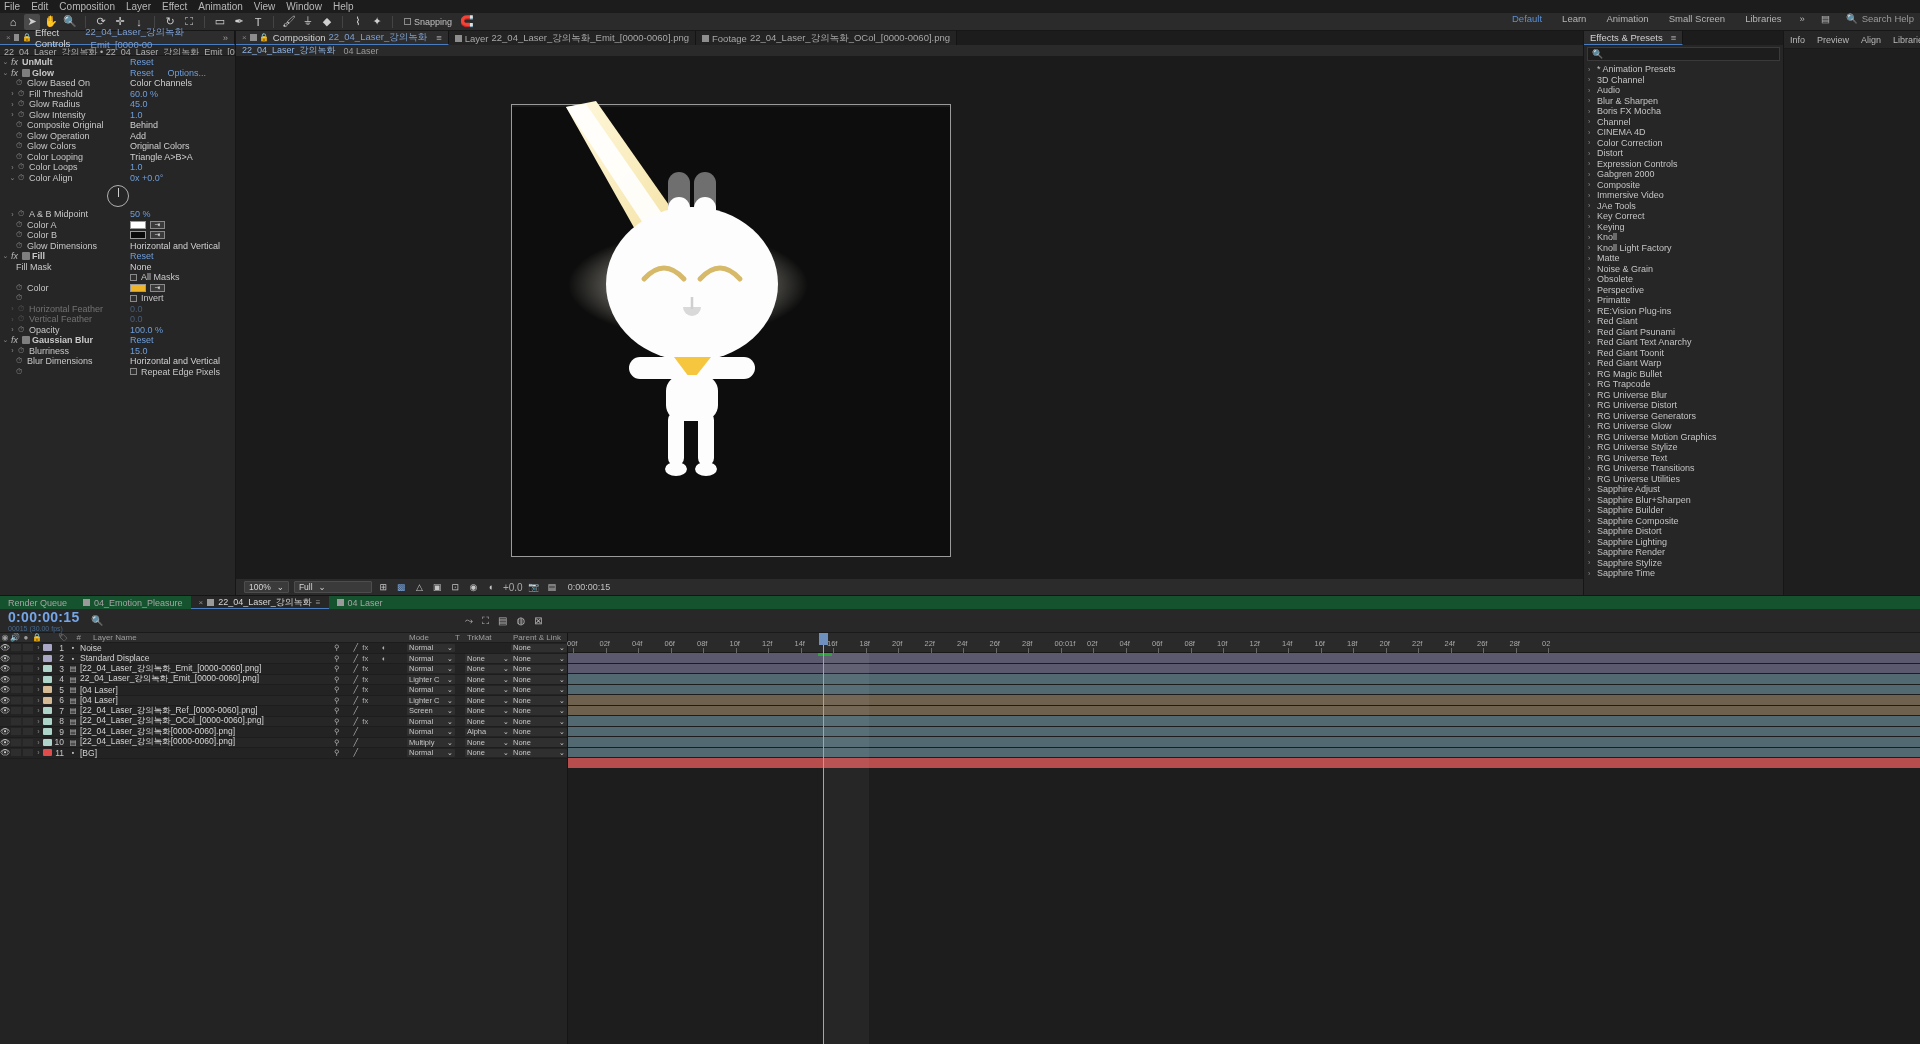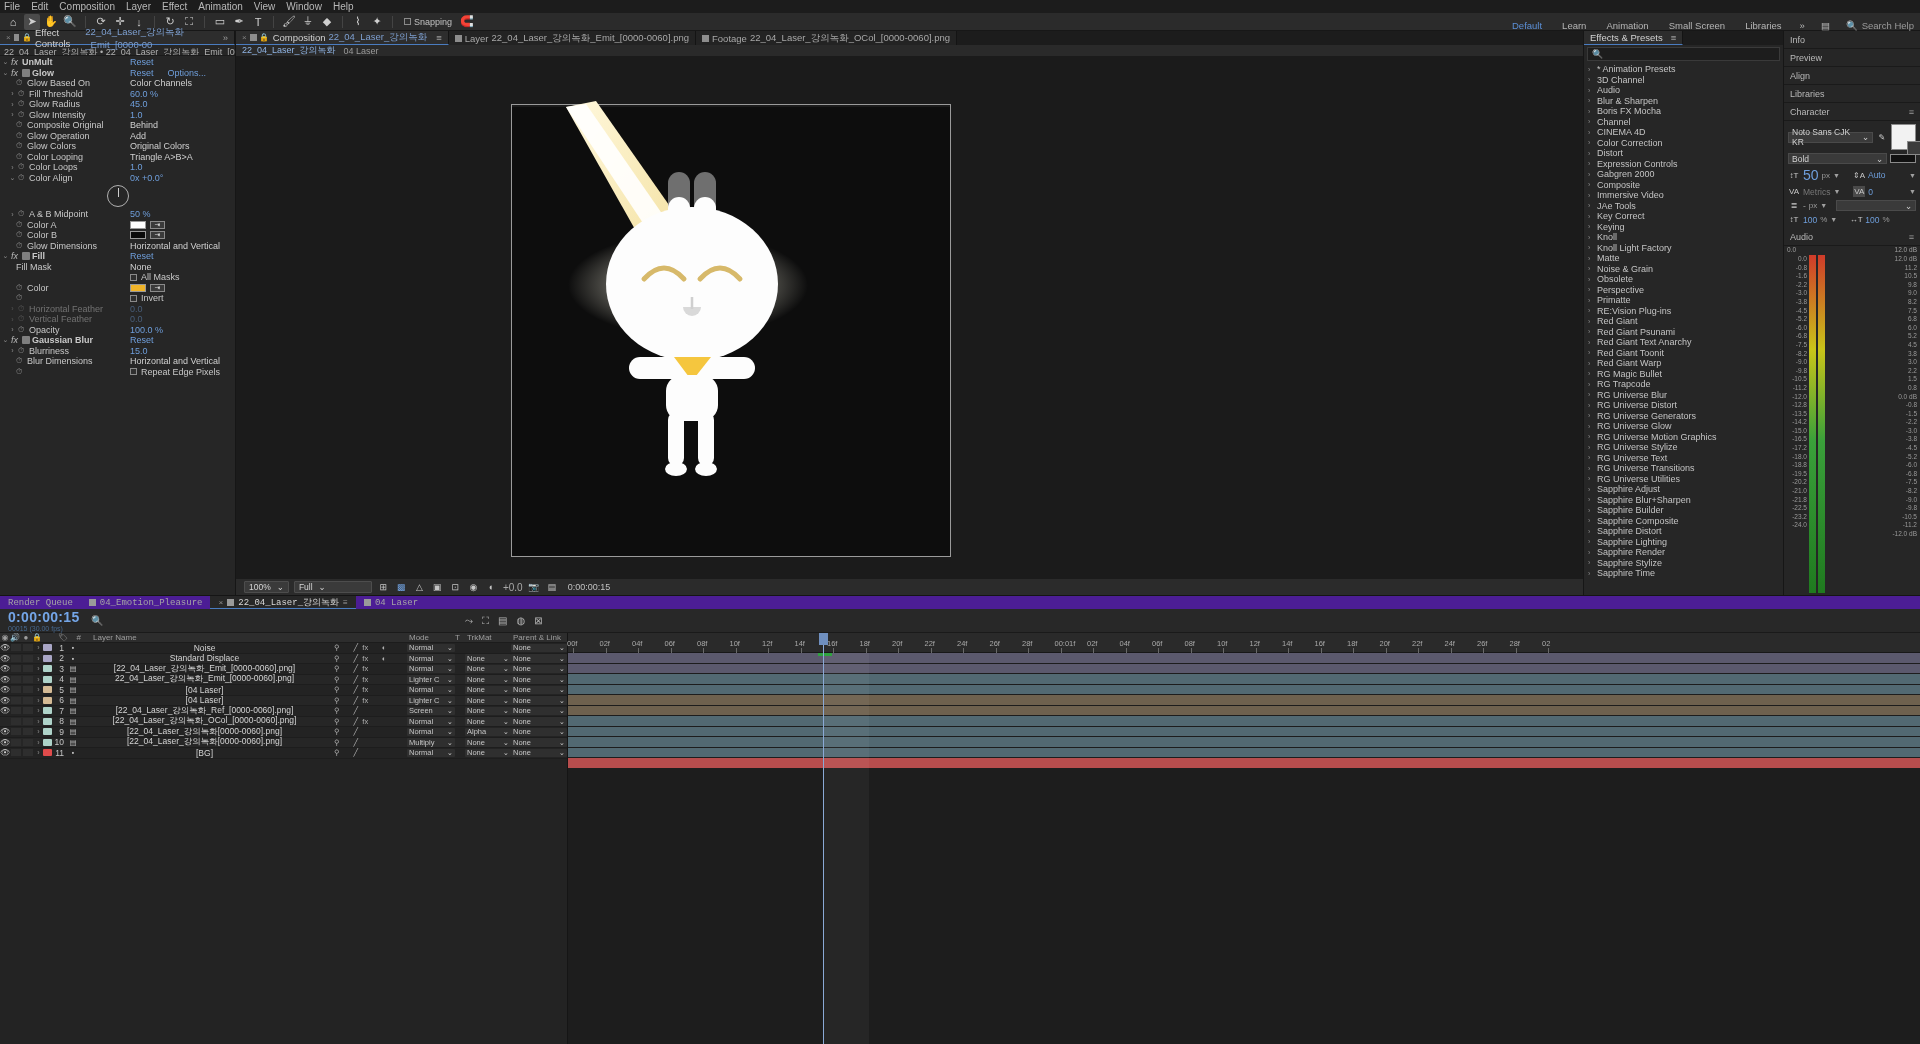--- a/index.html
+++ b/index.html
@@ -13,21 +13,21 @@
   .menubar span { cursor:default; }
 
   
   .toolbar { height:18px; background:#2b2b2b; border-bottom:1px solid #171717;
     display:flex; align-items:center; gap:3px; padding:0 5px; flex:0 0 18px; position:relative;}
   .tool { width:16px; height:16px; display:flex; align-items:center; justify-content:center;
     color:#cfcfcf; font-size:11px; border-radius:2px; }
   .tool.active { background:#4a4a4a; }
   .tsep { width:1px; height:12px; background:#444; margin:0 4px; }
   .tbtn { font-size:9px; color:#c0c0c0; padding:1px 4px; display:flex; align-items:center; gap:3px;}
-  .wsarea { position:absolute; right:0; top:0; height:18px; display:flex; align-items:flex-end;
+  .wsarea { position:absolute; right:0; top:0; height:18px; display:flex; align-items:flex-start;
     gap:16px; font-size:9.5px; color:#b5b5b5; padding-right:6px; }
   .wsarea .ws { padding:0 2px; }
   .wsarea .ws.sel { color:#5b8fd6; }
   .searchhelp { display:flex; align-items:center; gap:4px; color:#9a9a9a; }
 
   
   .mainrow { flex:1 1 auto; display:flex; min-height:0; }
 
   
   .panel { background:#262626; display:flex; flex-direction:column; min-height:0; }
@@ -87,21 +87,21 @@
   
   .fxpanel { width:200px; flex:0 0 200px; border-right:1px solid #161616;}
   .fxsearch { height:14px; margin:2px 3px; background:#1d1d1d; border:1px solid #3a3a3a;
     display:flex; align-items:center; padding:0 4px; gap:4px; color:#888; font-size:9px;}
   .fxlist { flex:1 1 auto; overflow:hidden; padding-top:1px;}
   .fxitem { height:10.5px; display:flex; align-items:center; gap:4px; padding-left:4px;
     font-size:9px; color:#c4c4c4;}
   .fxitem .ar { color:#8a8a8a; font-size:7px; width:5px;}
 
   
-  .rightcol { width:136px; flex:0 0 136px; display:flex; flex-direction:column;}
+  .rightcol { width:136px; flex:0 0 136px; display:flex; flex-direction:row;}
   .rbar { height:18px; background:#262626; border-bottom:1px solid #1a1a1a;
     display:flex; align-items:center; padding:0 6px; font-size:9px; color:#b9b9b9;}
   .rbar .mn { margin-left:auto; font-size:9px; color:#9a9a9a;}
   .charbody { background:#262626; padding:3px 4px; display:flex; flex-direction:column; gap:3px;}
   .crow { display:flex; align-items:center; gap:3px; }
   .cfield { background:#3a3a3a;border:1px solid #4a4a4a;height:11px;flex:1 1 auto;
     display:flex;align-items:center;justify-content:space-between;padding:0 3px;
     font-size:8.5px;color:#d2d2d2;}
   .cicon { width:12px;height:11px;display:flex;align-items:center;justify-content:center;
     font-size:8px;color:#c9c9c9;}
@@ -111,21 +111,21 @@
   .minibar { width:26px;height:9px;background:#111;border:1px solid #8a8a8a;}
   .audiopanel { flex:1 1 auto; background:#262626; display:flex; flex-direction:column; min-height:0;}
   .meter { flex:1 1 auto; display:flex; padding:2px 3px; gap:2px; min-height:0;}
   .mbar { width:7px; background:linear-gradient(to top,#1f7a1f 0%,#3aa03a 45%,#c9c419 72%,#cf3b2a 100%);}
   .mscale { font-size:6.5px; color:#9a9a9a; line-height:8.6px; text-align:right; width:20px;}
   .dbhead { display:flex; justify-content:space-between; font-size:6.5px; color:#a0a0a0; padding:0 3px;}
 
   
   .tlpanel { height:449px; flex:0 0 449px; background:#232323; display:flex; flex-direction:column;
     border-top:1px solid #151515;}
-  .tltabs { height:13px; background:#4c1d95; display:flex; flex:0 0 13px;font-family:Liberation Mono, monospace;}
+  .tltabs { height:13px; background:#14532d; display:flex; flex:0 0 13px;}
   .tltab { height:13px; display:flex; align-items:center; gap:4px; padding:0 8px;
     font-size:9px; color:#a5a5a5; }
   .tltab.sel { color:#d8d8d8; border-bottom:1px solid #4a7cc0; background:#272727;}
   .tltab .sq { width:7px;height:7px;background:#9a9a9a;}
   .tlhead { height:24px; background:#282828; display:flex; align-items:center;
     flex:0 0 24px; border-bottom:1px solid #1a1a1a; position:relative;}
   .tc { padding-left:8px; }
   .tcmain { color:#74a6e8; font-size:14px; font-weight:bold; letter-spacing:.3px;}
   .tcsub { color:#46688f; font-size:7px; }
   .tlsearch { margin-left:12px; color:#8b8b8b; font-size:10px;}
@@ -136,21 +136,21 @@
   .layerlist { width:568px; flex:0 0 568px; background:#232323; border-right:1px solid #151515;}
   .lrow { height:10.5px; display:flex; align-items:center; font-size:8.5px;
     border-bottom:1px solid #1d1d1d; color:#d4d4d4;}
   .lrow:nth-child(even){ background:#262626; }
   .lrow .eye { width:10px; text-align:center; color:#cfcfcf; font-size:8px;}
   .lrow .gap { width:10px; height:7px; background:#2e2e2e; margin:0 1px;}
   .lrow .tw { width:9px; text-align:center; color:#8f8f8f; font-size:7px;}
   .lrow .cchip { width:9px; height:7px; border-radius:1px;}
   .lrow .num { width:16px; text-align:right; padding-right:4px; color:#c5c5c5;}
   .lrow .lico { width:10px; text-align:center; font-size:7.5px; color:#b8b8b8;}
-  .lrow .lname { flex:1 1 auto; white-space:nowrap; overflow:hidden; padding-left:2px;text-align:center;}
+  .lrow .lname { flex:1 1 auto; white-space:nowrap; overflow:hidden; padding-left:2px;}
   .swcol { display:flex; align-items:center; gap:2px; width:78px; padding-left:4px;}
   .swcol i { font-style:normal; font-size:7.5px; color:#b0b0b0; width:9px; text-align:center;}
   .modecol { width:48px; }
   .modebox { background:#2f2f2f; height:8.5px; display:flex; align-items:center;
     justify-content:space-between; padding:0 2px; font-size:7.5px; color:#c6c6c6; border-radius:1px;}
   .tcol { width:10px; }
   .trkcol { width:46px; }
   .parcol { width:56px; }
   .tlgrid { flex:1 1 auto; position:relative; background:#1d1d1d; min-width:0;}
   .ruler { height:20px; background:#2a2a2a; position:relative; border-bottom:1px solid #181818;}

